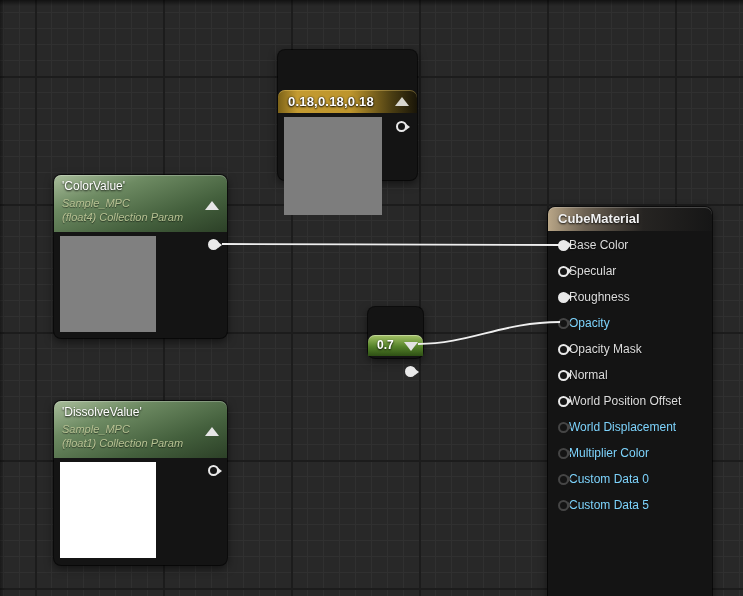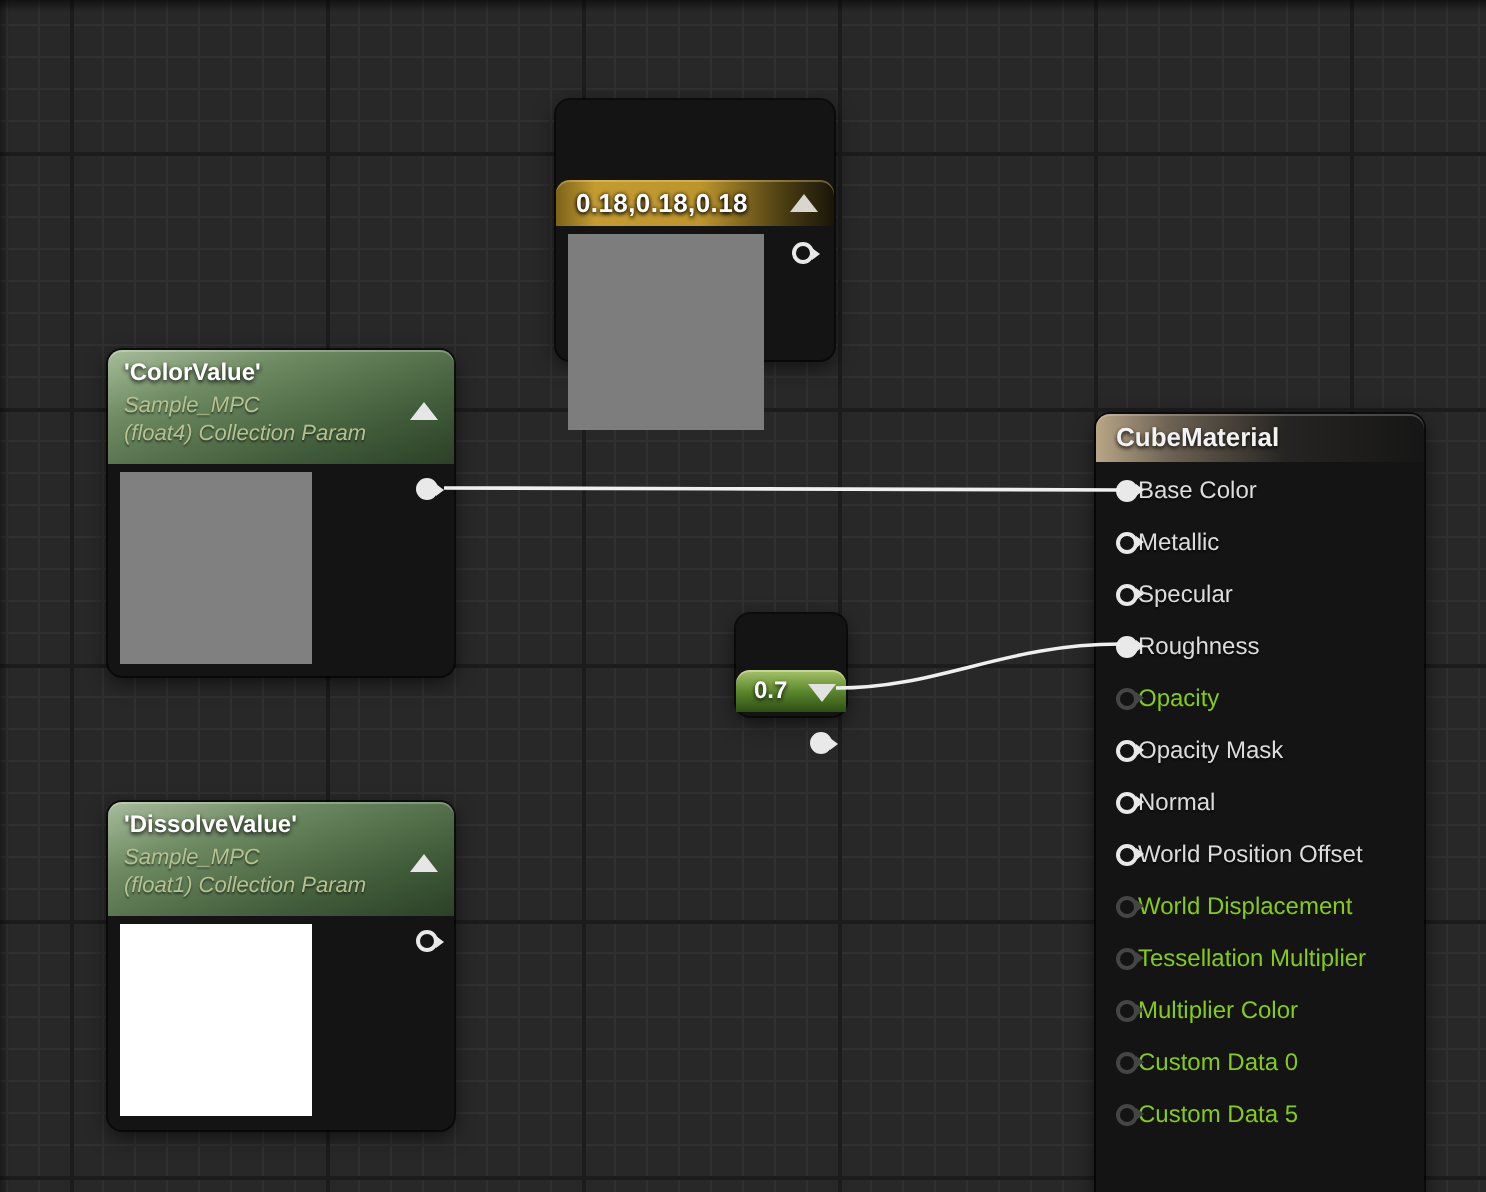--- a/index.html
+++ b/index.html
@@ -50,21 +50,21 @@
   .node-constant .hdr-title{position:absolute;left:10px;top:4px;font-size:13px;font-weight:bold;
     color:#ffffff;text-shadow:0 1px 2px rgba(0,0,0,.95),0 0 2px rgba(0,0,0,.8);letter-spacing:.2px;}
   .node-constant .tri-up{right:8px;top:7px;}
   .node-constant .preview{position:absolute;left:6px;top:4px;width:98px;height:98px;}
   .node-constant .pin.abs{right:10px;top:8px;}
 
   
   .node-param .node-header{height:57px;
     background:linear-gradient(160deg,#a9bd9b 0%,#6d8a62 30%,#44603d 68%,#2c4027 100%);
     box-shadow:inset 0 1px 0 rgba(255,255,255,.25);}
-  .node-param .hdr-title{position:absolute;left:8px;top:4px;font-size:12px;font-weight:bold;
+  .node-param .hdr-title{position:absolute;left:8px;top:4px;font-size:12px;font-weight:normal;
     color:#ffffff;text-shadow:0 1px 2px rgba(0,0,0,.9);}
   .node-param .hdr-sub{position:absolute;left:8px;top:21px;font-size:11px;font-style:italic;
     color:#b6c192;line-height:14px;text-shadow:0 1px 1px rgba(0,0,0,.5);}
   .node-param .tri-up{right:8px;top:26px;border-bottom-color:#e6e6e6;}
   .node-param .preview{position:absolute;left:6px;top:4px;width:96px;height:96px;}
   .node-param .pin.abs{right:8px;top:7px;}
   .node-colorvalue{left:54px;top:175px;width:173px;height:163px;}
   .node-dissolvevalue{left:54px;top:401px;width:173px;height:164px;}
 
   
@@ -81,21 +81,21 @@
   .node-material{left:548px;top:207px;width:164px;height:420px;border-radius:7px 7px 0 0;}
   .node-material .node-header{height:24px;
     background:linear-gradient(to right,#b9a687 0%,#6e6354 22%,#262422 58%,#161616 100%);
     box-shadow:inset 0 1px 0 rgba(255,255,255,.2);}
   .node-material .hdr-title{position:absolute;left:10px;top:4px;font-size:13px;font-weight:bold;
     color:#f2f2f2;text-shadow:0 1px 2px rgba(0,0,0,.95);}
   .node-material .node-body{padding-top:1px;}
   .mat-row{display:flex;align-items:center;height:26px;padding-left:10px;}
   .mat-row .row-label{font-size:12px;color:#dcdcdc;
     text-shadow:0 1px 1px rgba(0,0,0,.6);white-space:nowrap;}
-  .mat-row.disabled .row-label{color:#84cc16;text-shadow:none;}
+  .mat-row.disabled .row-label{color:#7dd3fc;text-shadow:none;}
 
   .wires{position:absolute;left:0;top:0;width:743px;height:596px;z-index:3;pointer-events:none;}
   .wires path{pointer-events:stroke;}
 </style>
 </head>
 <body>
 
 <div class="canvas">
   <div class="edge-shade-top"></div>
   <div class="edge-shade-left"></div>
@@ -149,24 +149,20 @@
     <div class="node-header">
       <span class="hdr-title">CubeMaterial</span>
     </div>
     <div class="node-body">
       <div class="mat-row">
         <span class="pin filled"></span>
         <span class="row-label">Base Color</span>
       </div>
       <div class="mat-row">
         <span class="pin"></span>
-        <span class="row-label">Metallic</span>
-      </div>
-      <div class="mat-row">
-        <span class="pin"></span>
         <span class="row-label">Specular</span>
       </div>
       <div class="mat-row">
         <span class="pin filled"></span>
         <span class="row-label">Roughness</span>
       </div>
       <div class="mat-row disabled">
         <span class="pin"></span>
         <span class="row-label">Opacity</span>
       </div>
@@ -178,24 +174,20 @@
         <span class="pin"></span>
         <span class="row-label">Normal</span>
       </div>
       <div class="mat-row">
         <span class="pin"></span>
         <span class="row-label">World Position Offset</span>
       </div>
       <div class="mat-row disabled">
         <span class="pin"></span>
         <span class="row-label">World Displacement</span>
-      </div>
-      <div class="mat-row disabled">
-        <span class="pin"></span>
-        <span class="row-label">Tessellation Multiplier</span>
       </div>
       <div class="mat-row disabled">
         <span class="pin"></span>
         <span class="row-label">Multiplier Color</span>
       </div>
       <div class="mat-row disabled">
         <span class="pin"></span>
         <span class="row-label">Custom Data 0</span>
       </div>
       <div class="mat-row disabled">

